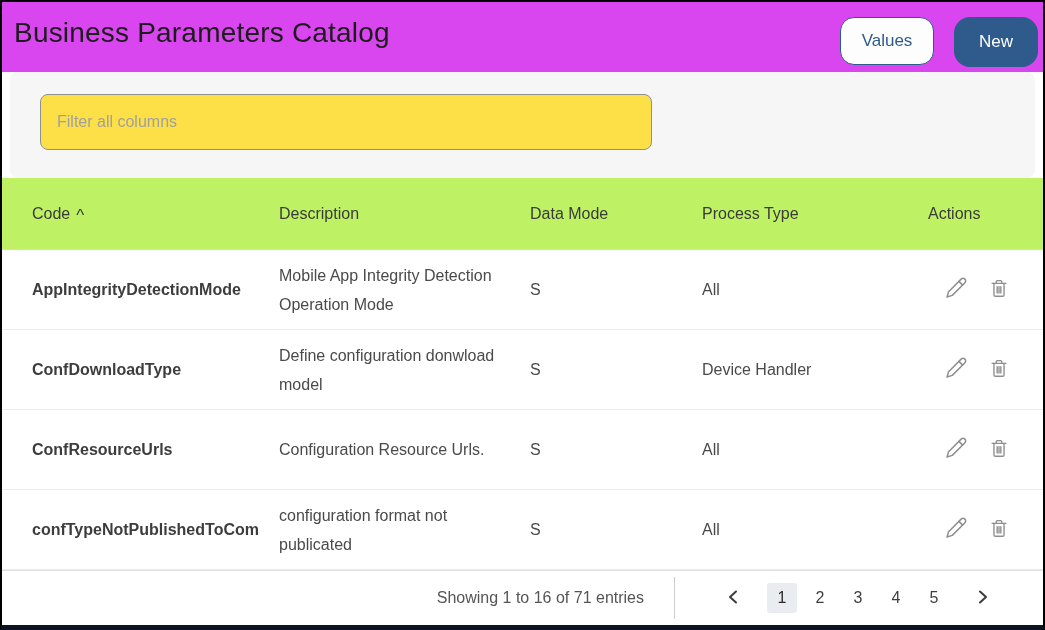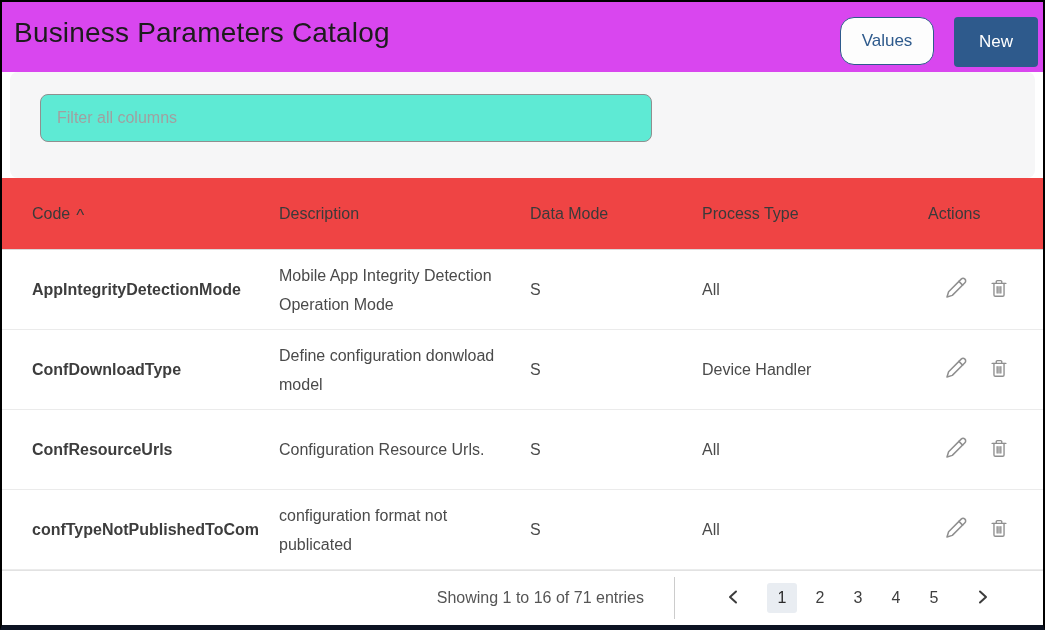--- a/index.html
+++ b/index.html
@@ -49,50 +49,50 @@
     border: 1px solid #2e5a8c;
     border-radius: 14px;
     margin-right: 20px;
   }
   .btn-new {
     width: 84px;
     height: 50px;
     background: #2e5a8c;
     color: #ffffff;
     border: none;
-    border-radius: 4px;
+    border-radius: 16px;
   }
 
   
   .filter-panel {
     flex: 0 0 106px;
     margin: 0 8px;
     background: #f6f6f7;
     border-radius: 8px;
     position: relative;
   }
   .filter-input {
     position: absolute;
     left: 30px;
     top: 22px;
     width: 612px;
-    height: 48px;
+    height: 56px;
     border: 1px solid #8f8f8f;
     border-radius: 8px;
-    background: #5eead4;
+    background: #fde047;
     padding: 0 16px;
     font-size: 16px;
     font-family: "Liberation Sans", sans-serif;
     color: #333333;
     outline: none;
   }
   .filter-input::placeholder { color: #a0a0a0; }
 
   
-  .table { flex: 1; display: flex; flex-direction: column; background: #ef4444; }
+  .table { flex: 1; display: flex; flex-direction: column; background: #bef264; }
   .thead {
     flex: 0 0 72px;
     display: flex;
     align-items: center;
     padding: 0 30px;
     font-size: 16px;
     color: #3a3a3a;
     border-bottom: 1px solid #d9d9d9;
   }
   .trow {

